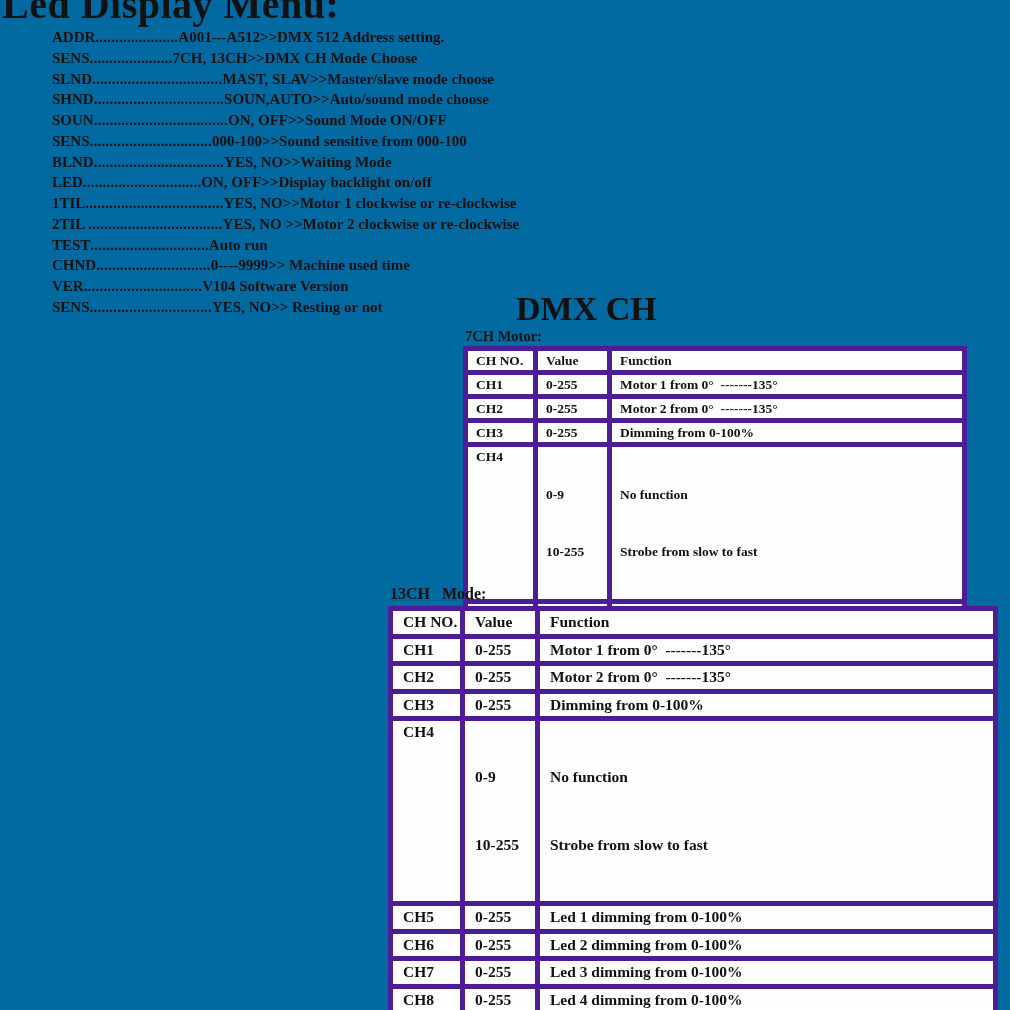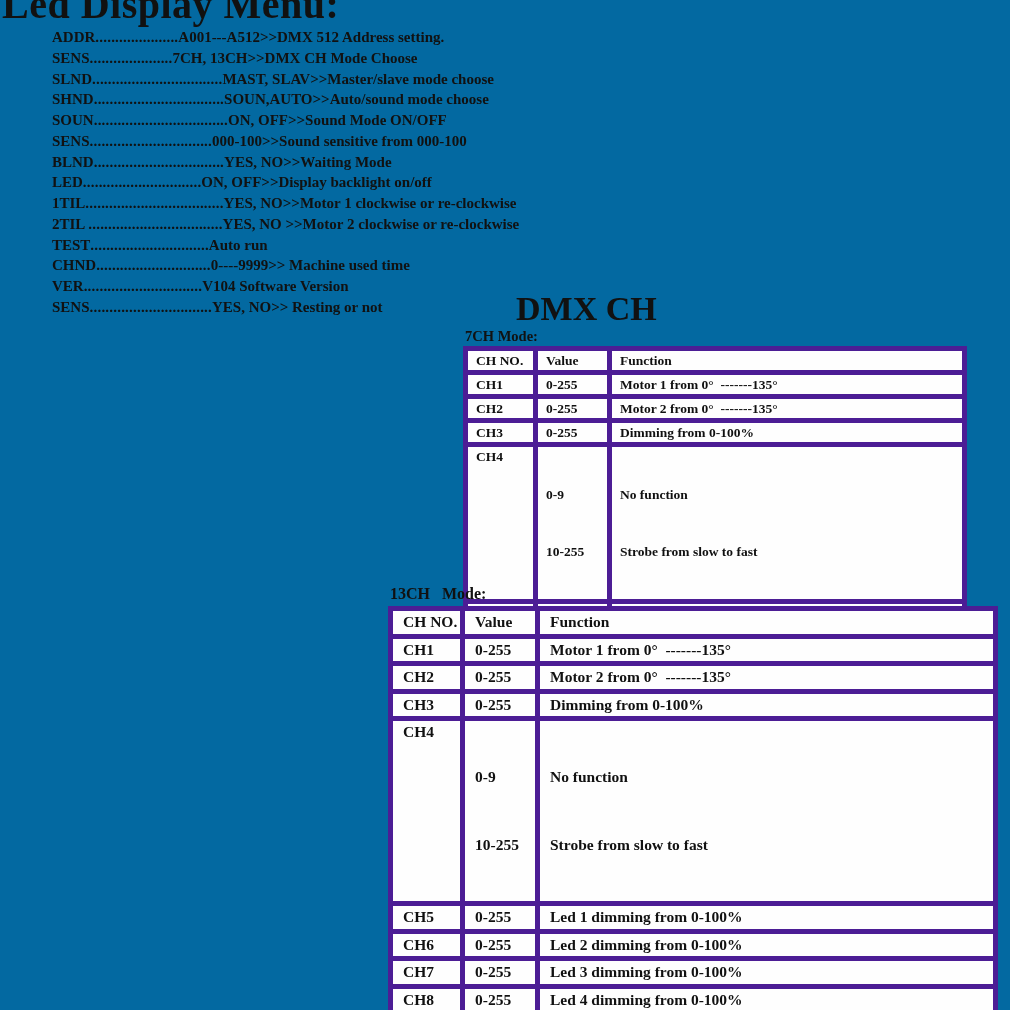--- a/index.html
+++ b/index.html
@@ -71,21 +71,21 @@
     <div class="menu-line"><span>1TIL</span><span class="dots">...................................</span><span>YES, NO&gt;&gt;Motor 1 clockwise or re-clockwise</span></div>
     <div class="menu-line"><span>2TIL </span><span class="dots">..................................</span><span>YES, NO &gt;&gt;Motor 2 clockwise or re-clockwise</span></div>
     <div class="menu-line"><span>TEST</span><span class="dots">..............................</span><span>Auto run</span></div>
     <div class="menu-line"><span>CHND</span><span class="dots">.............................</span><span>0----9999&gt;&gt; Machine used time</span></div>
     <div class="menu-line"><span>VER</span><span class="dots">..............................</span><span>V104 Software Version</span></div>
     <div class="menu-line"><span>SENS</span><span class="dots">...............................</span><span>YES, NO&gt;&gt; Resting or not</span></div>
   </div>
 
   <div class="dmx-title">DMX CH</div>
 
-  <div class="t7-label">7CH Mode:</div>
+  <div class="t7-label">7CH Motor:</div>
 
   <table class="t7">
     <colgroup>
         <col style="width:70px">
         <col style="width:74px">
         <col>
       </colgroup>
     <tbody>
         <tr>
       <th>CH NO.</th>

